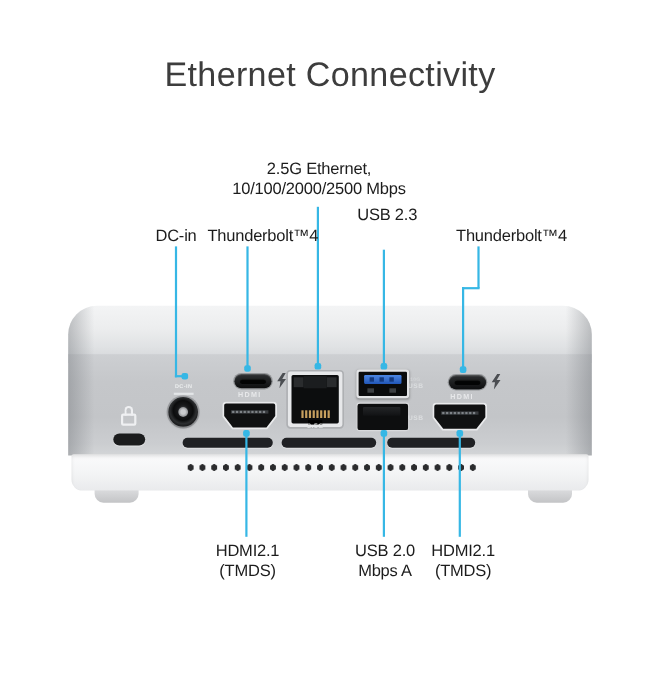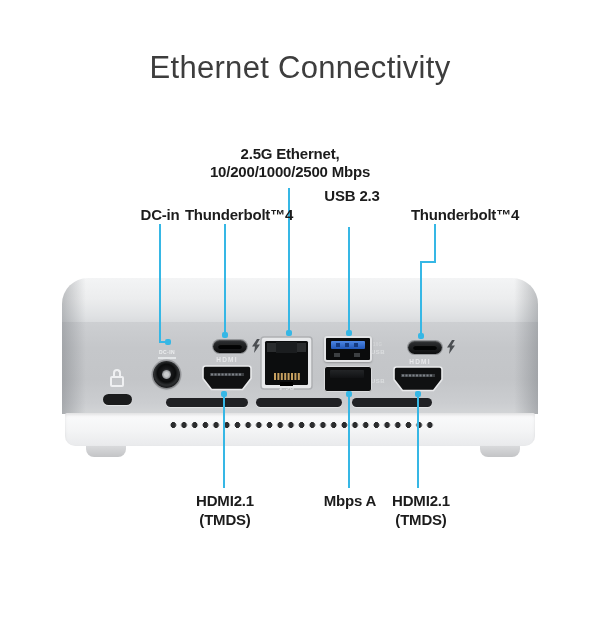--- a/index.html
+++ b/index.html
@@ -3,21 +3,21 @@
 <meta charset="utf-8">
 <style>
   html,body{margin:0;padding:0;}
   body{width:600px;height:630px;background:#ffffff;position:relative;overflow:hidden;
        font-family:"Liberation Sans", sans-serif;}
   .abs{position:absolute;}
 
   
   .title{top:50px;left:0;width:600px;text-align:center;font-size:31px;font-weight:300;
          color:#3d3d3d;letter-spacing:.3px;}
-  .callout{font-size:15px;font-weight:700;color:#1c1c1c;text-align:center;line-height:18px;
+  .callout{font-size:15px;font-weight:400;color:#1c1c1c;text-align:center;line-height:18px;
            letter-spacing:-.2px;}
   .callout span{display:block;}
 
   
   .lead{background:#36b7e5;}
   .cap{background:#36b7e5;border-radius:2px;width:6px;height:6px;}
 
   
   .lid{left:62px;top:278px;width:476px;height:52px;border-radius:26px 26px 0 0;
        background:linear-gradient(180deg,#f3f4f5 0%,#eceDEE 40%,#e0e2e4 72%,#d2d4d7 100%);}
@@ -223,32 +223,33 @@
 </div>
 
 <div class="abs callout" style="left:130px;top:206px;width:60px;">
   <span>DC-in</span>
 </div>
 <div class="abs callout" style="left:178px;top:206px;width:122px;">
   <span>Thunderbolt™4</span>
 </div>
 <div class="abs callout" style="left:199px;top:145px;width:182px;">
   <span>2.5G Ethernet,</span>
-  <span>10/200/1000/2500 Mbps</span>
+  <span>10/100/2000/2500 Mbps</span>
 </div>
 <div class="abs callout" style="left:292px;top:187px;width:120px;">
   <span>USB 2.3</span>
 </div>
 <div class="abs callout" style="left:404px;top:206px;width:122px;">
   <span>Thunderbolt™4</span>
 </div>
 
 <div class="abs callout" style="left:175px;top:491px;width:100px;line-height:19px;">
   <span>HDMI2.1</span>
   <span>(TMDS)</span>
 </div>
 <div class="abs callout" style="left:300px;top:491px;width:100px;line-height:19px;">
+  <span>USB 2.0</span>
   <span>Mbps A</span>
 </div>
 <div class="abs callout" style="left:371px;top:491px;width:100px;line-height:19px;">
   <span>HDMI2.1</span>
   <span>(TMDS)</span>
 </div>
 
 </body></html>

